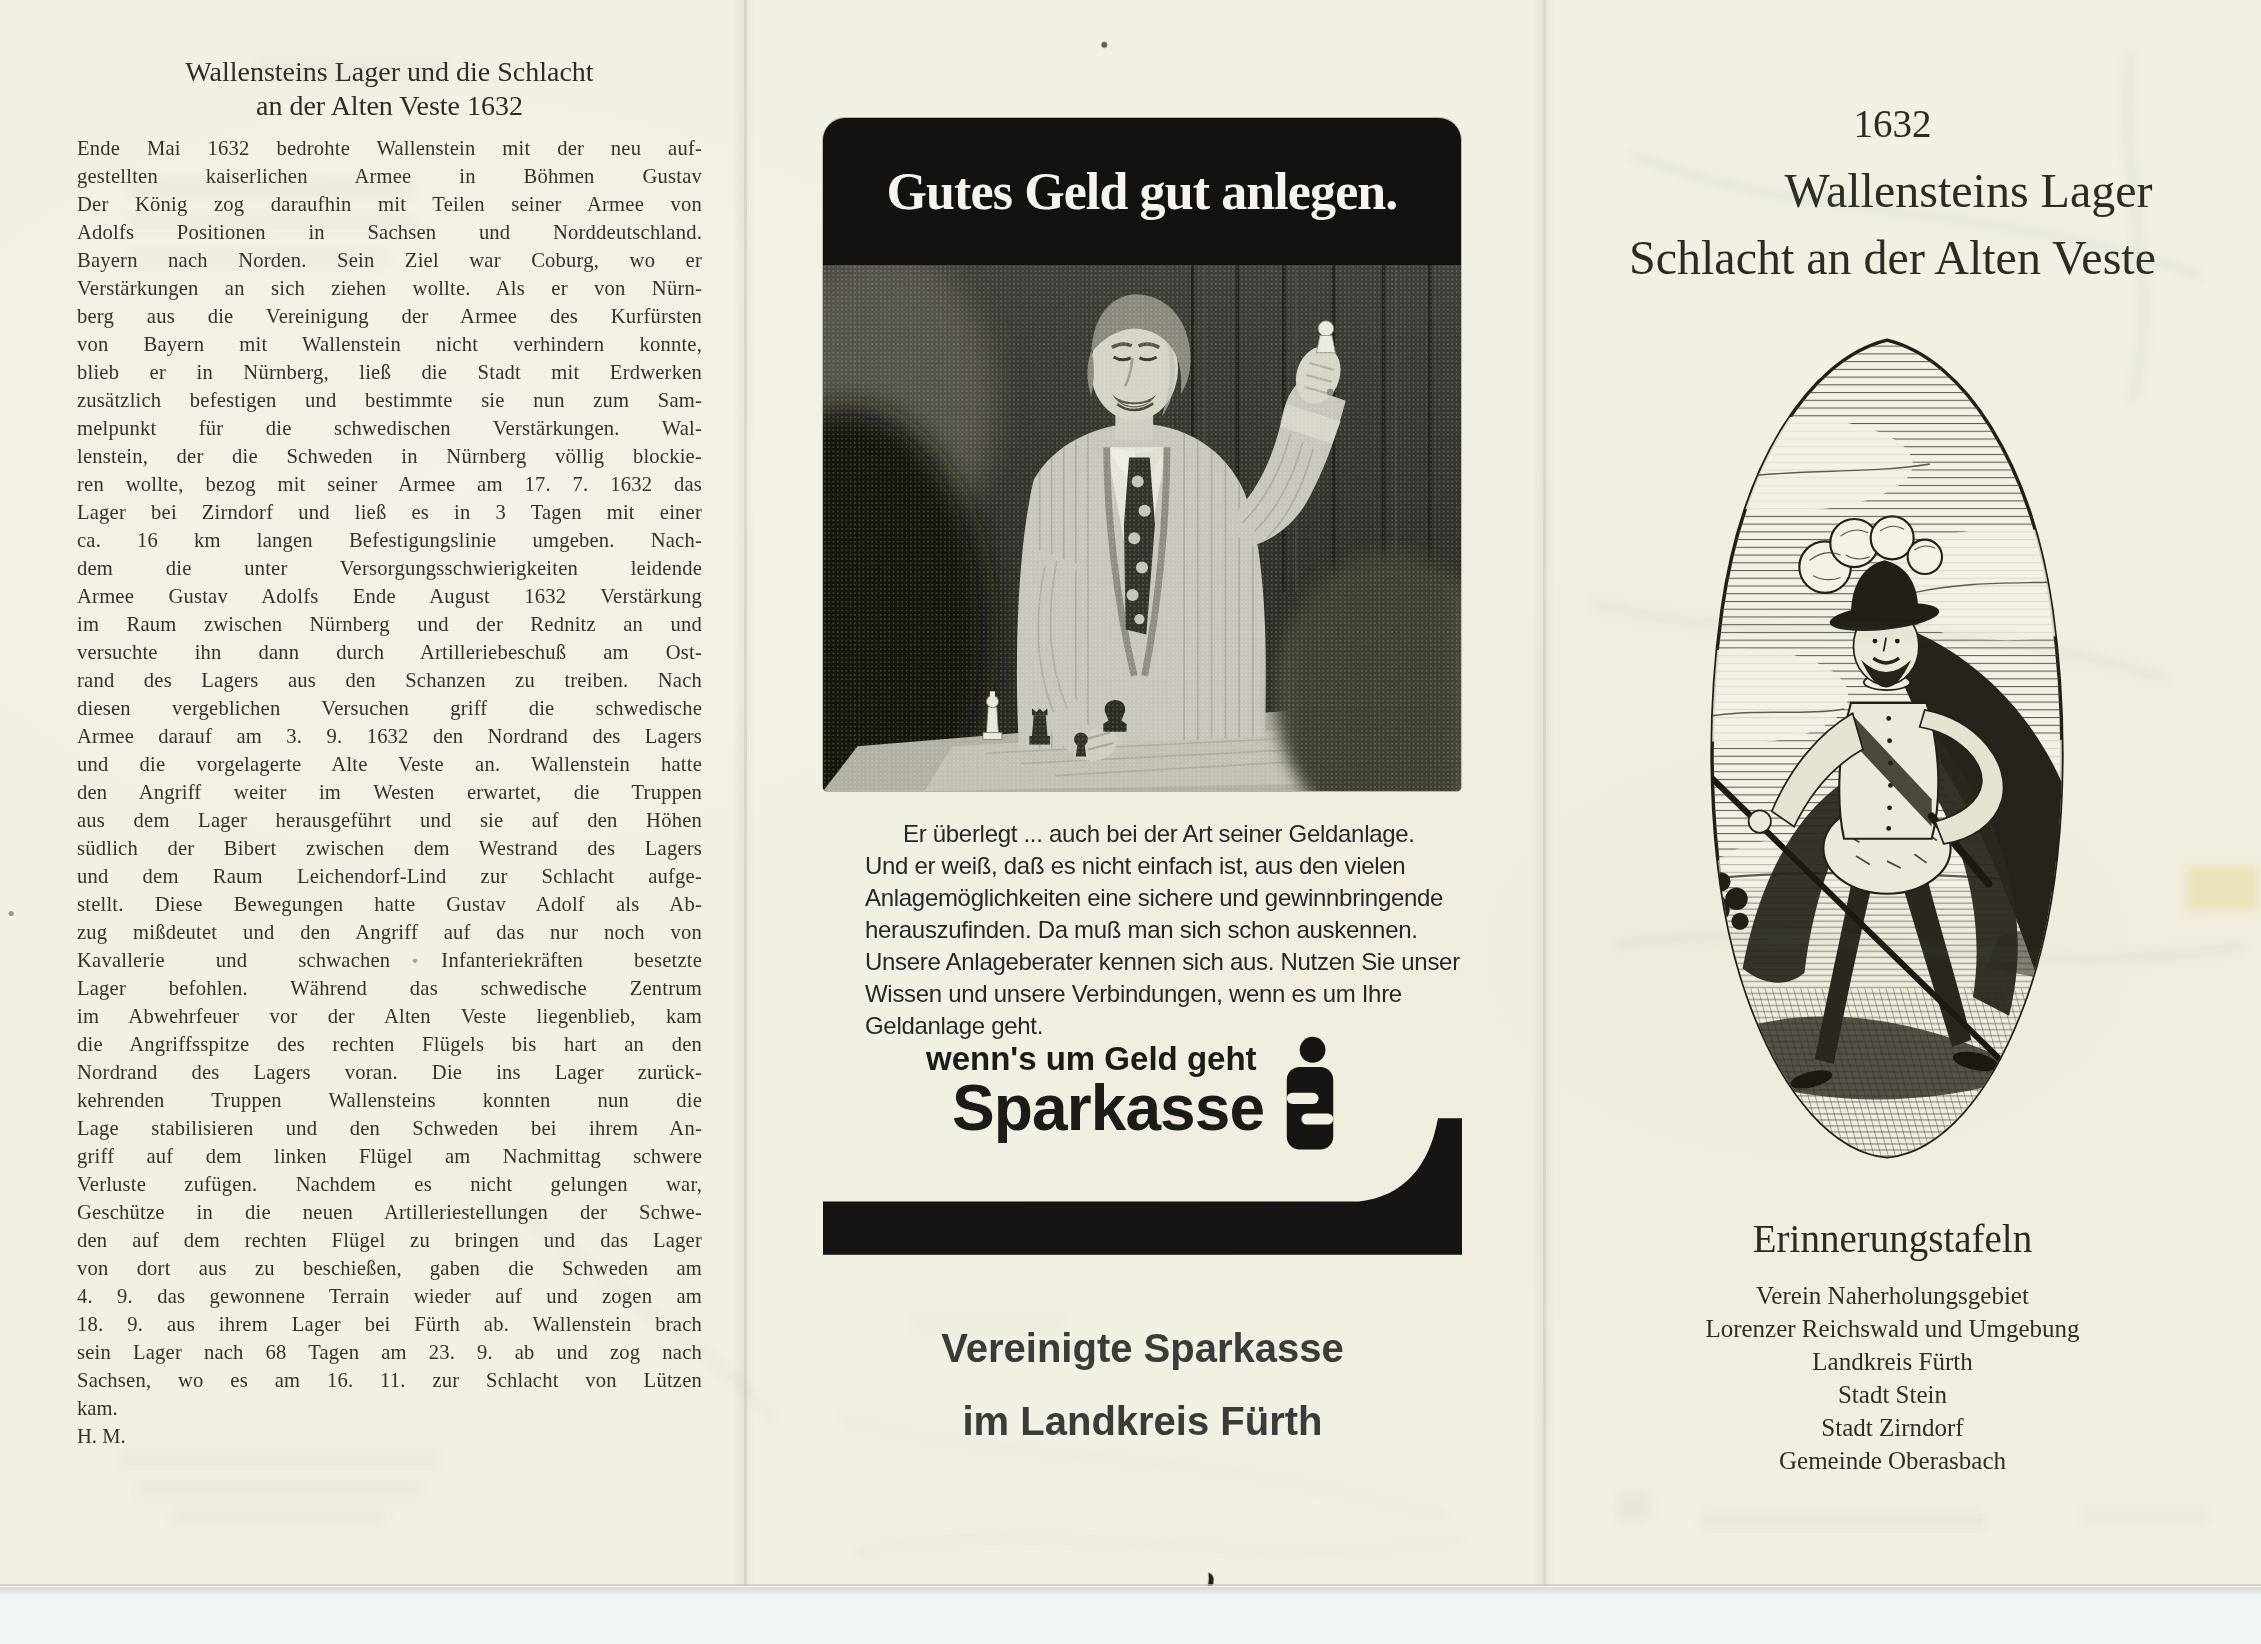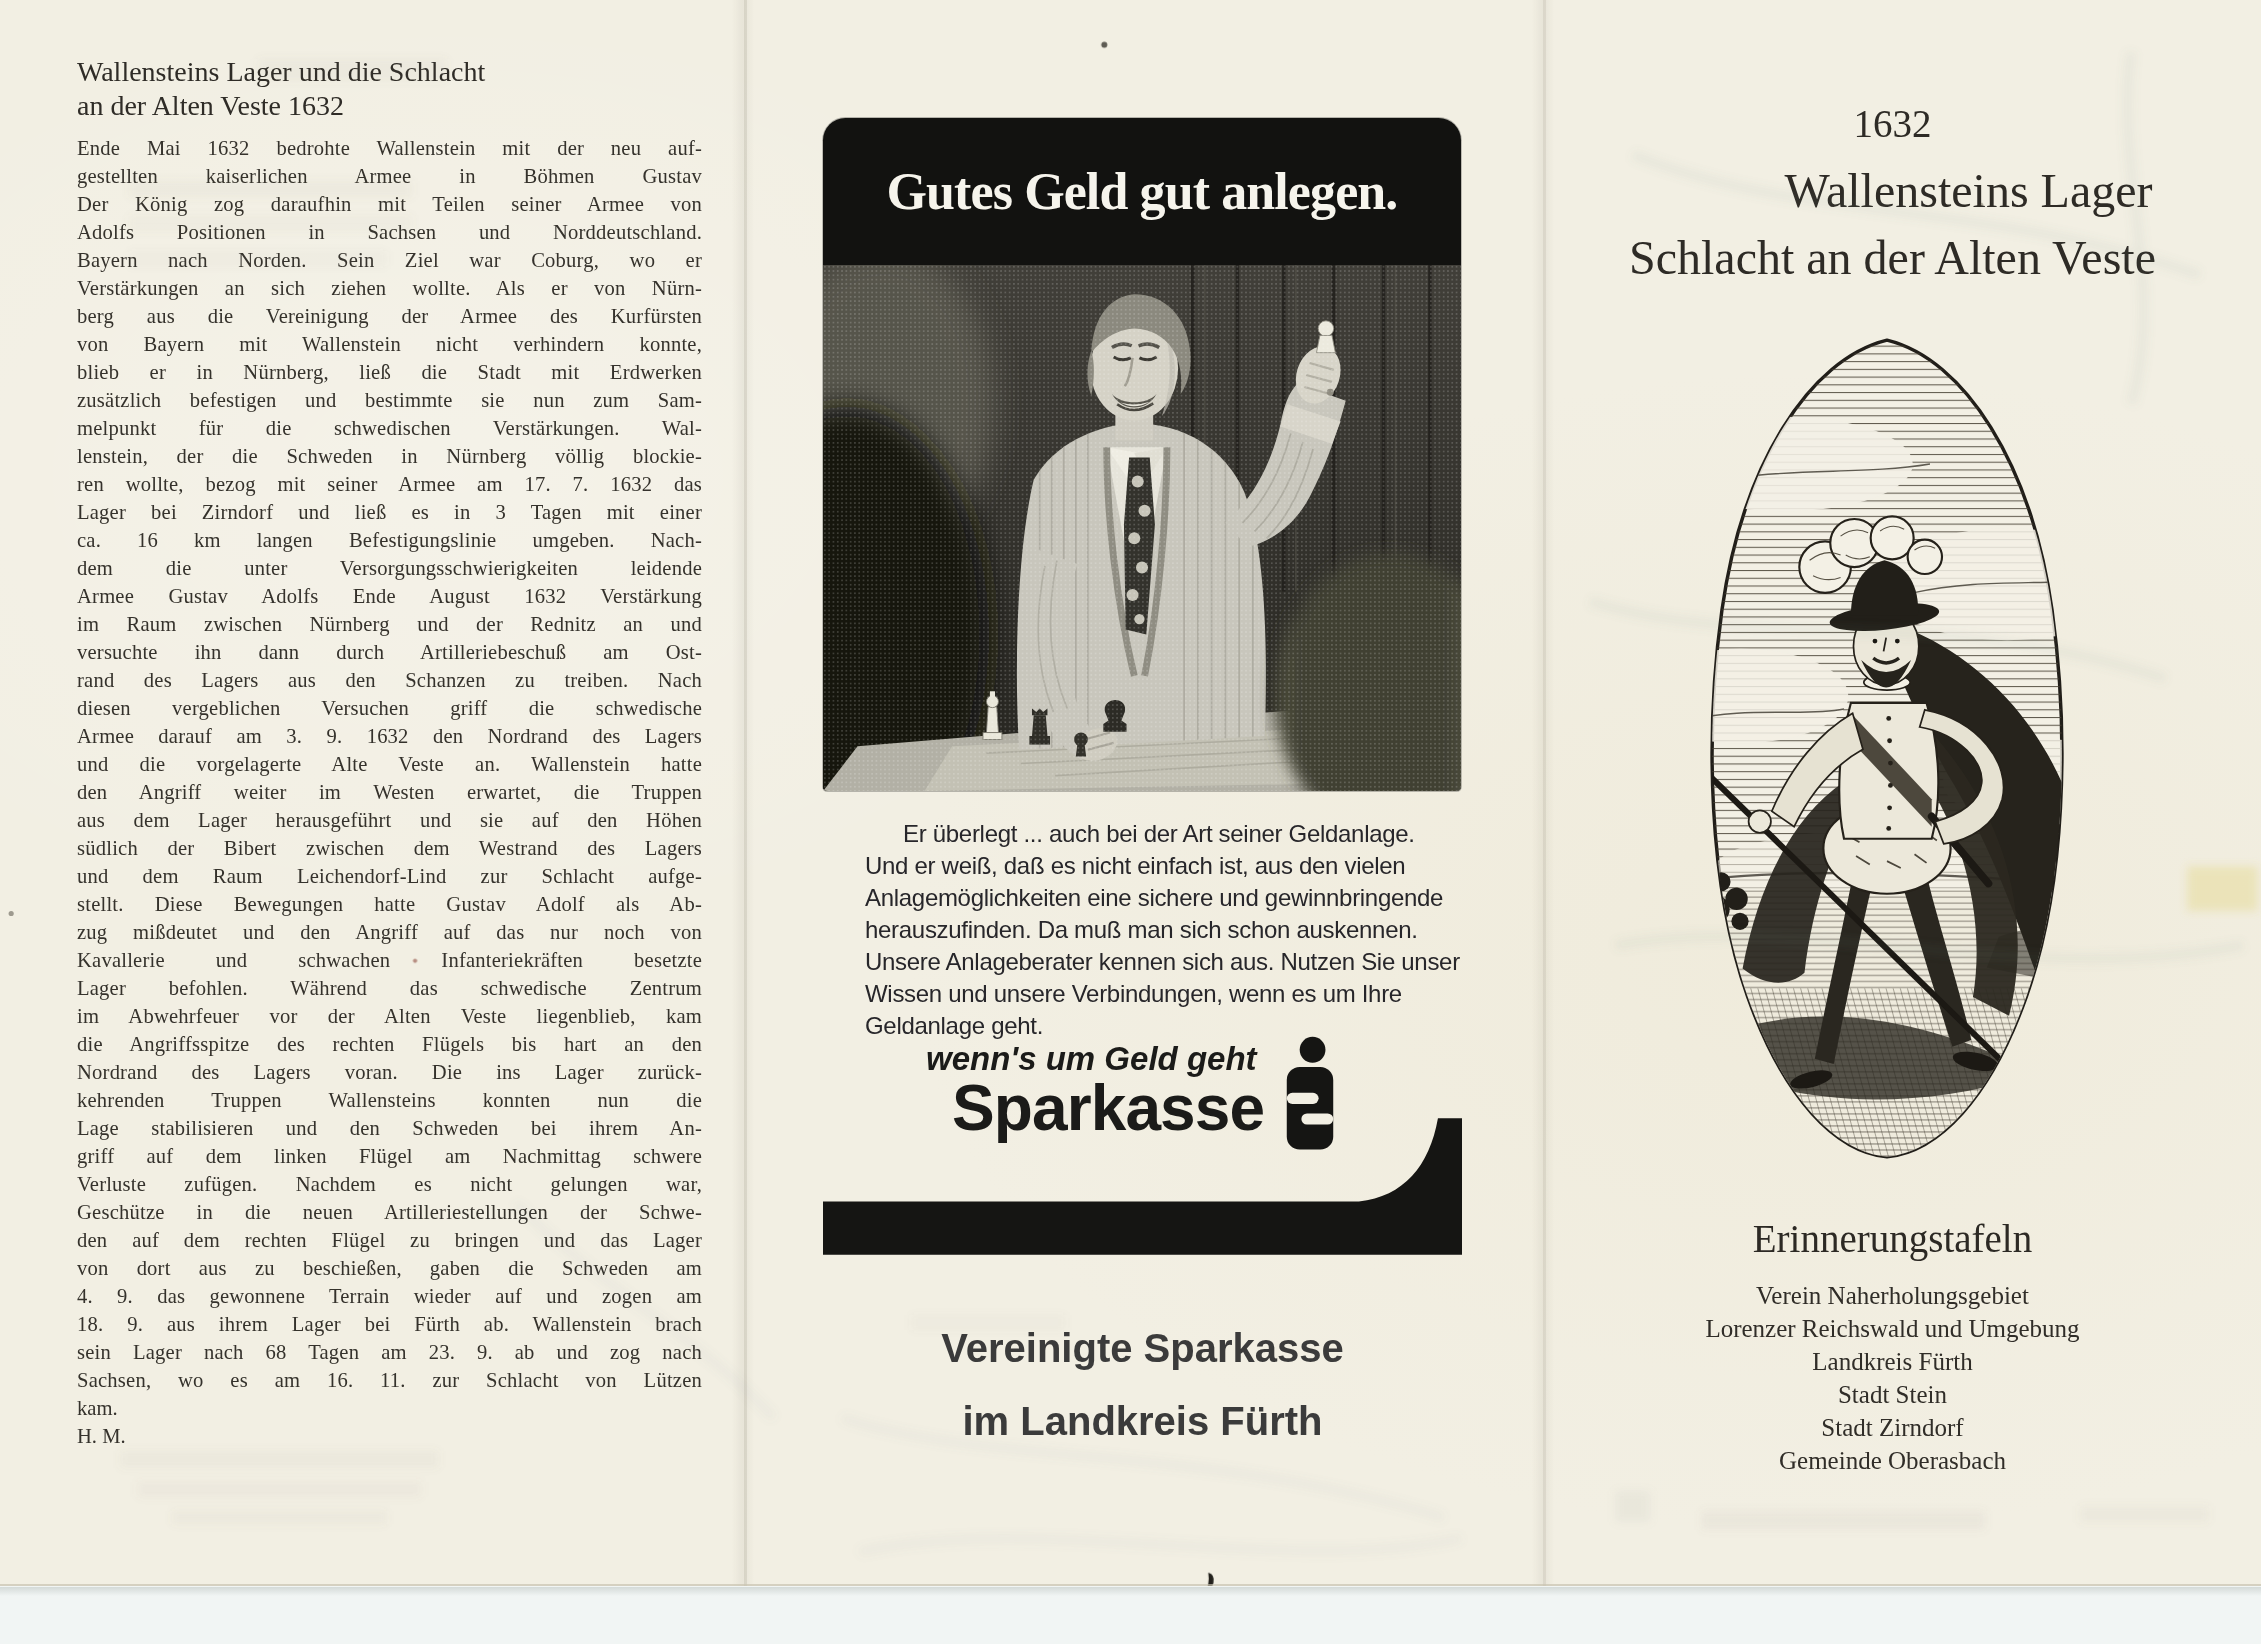--- a/index.html
+++ b/index.html
@@ -12,40 +12,40 @@
            #f2efe3;}
   .scanner-strip{position:absolute;left:0;top:1586px;width:2261px;height:58px;background:#f1f5f4;}
   .page-edge{position:absolute;left:0;top:1584px;width:2261px;height:2.6px;background:#c9c3b0;opacity:.7;}
   .edge-shadow{position:absolute;left:0;top:1587px;width:2261px;height:8.6px;
          background:linear-gradient(#d4dad8,rgba(212,218,216,0));}
   .crease{position:absolute;top:0;height:1586px;width:2.6px;background:rgba(110,104,88,.14);}
   .crease2{position:absolute;top:0;height:1586px;width:22.3px;
          background:linear-gradient(90deg,rgba(0,0,0,0),rgba(110,104,88,.08),rgba(0,0,0,0));}
 
   
-  .lp-head{position:absolute;left:77px;top:55px;width:625px;text-align:left;
+  .lp-head{position:absolute;left:77px;top:55px;width:625px;text-align:center;
            font-size:28px;line-height:34px;color:#2f2c27;}
   .lp-body{position:absolute;left:77px;top:134px;width:625px;font-size:20.6px;color:#35322c;}
   .bodyline{height:28px;line-height:28px;text-align:justify;text-align-last:justify;white-space:nowrap;
             letter-spacing:0.2px;}
   .lp-last{display:flex;justify-content:space-between;height:28px;line-height:28px;flex-direction:column;}
 
   
   .ad-card{position:absolute;left:823px;top:118px;width:638px;height:673px;background:#121210;
            border-radius:22.3px 22.3px 4.3px 4.3px;overflow:hidden;box-shadow:0 0 0 0.9px rgba(0,0,0,.25);}
   .ad-headline{height:147px;display:flex;align-items:center;justify-content:center;
            color:#f6f4ec;font-family:"Liberation Serif",serif;font-weight:bold;
            font-size:52px;letter-spacing:-0.9px;white-space:nowrap;}
   .ad-photo{display:block;width:638px;height:526px;}
   .ad-copy{position:absolute;left:865px;top:818px;width:602px;font-family:"Liberation Sans",sans-serif;
            font-size:24px;line-height:32px;letter-spacing:-0.3px;color:#27262a;}
   .ad-copy .copyline{white-space:nowrap;}
   .ad-copy .copyline:first-child{text-indent:38px;}
   .spk-slogan{position:absolute;left:926px;top:1040px;font-family:"Liberation Sans",sans-serif;
-           font-weight:bold;font-size:33px;color:#1b1b19;white-space:nowrap;font-style:italic;}
+           font-weight:bold;font-size:33px;color:#1b1b19;white-space:nowrap;}
   .spk-word{position:absolute;left:925px;top:1071px;font-family:"Liberation Sans",sans-serif;
            font-weight:bold;font-size:64px;letter-spacing:-0.9px;color:#1b1b19;white-space:nowrap;margin-left:27px;}
   .spk-logo{position:absolute;left:1284px;top:1036px;}
   .ad-bar{position:absolute;left:823px;top:1113px;}
   .bank-name{position:absolute;left:823px;top:1312px;width:639px;text-align:center;
            font-family:"Liberation Sans",sans-serif;font-weight:bold;font-size:40px;line-height:73px;
            color:#3b3b3b;}
 
   
   .rp-year{position:absolute;left:1573px;top:101px;width:639px;text-align:center;

